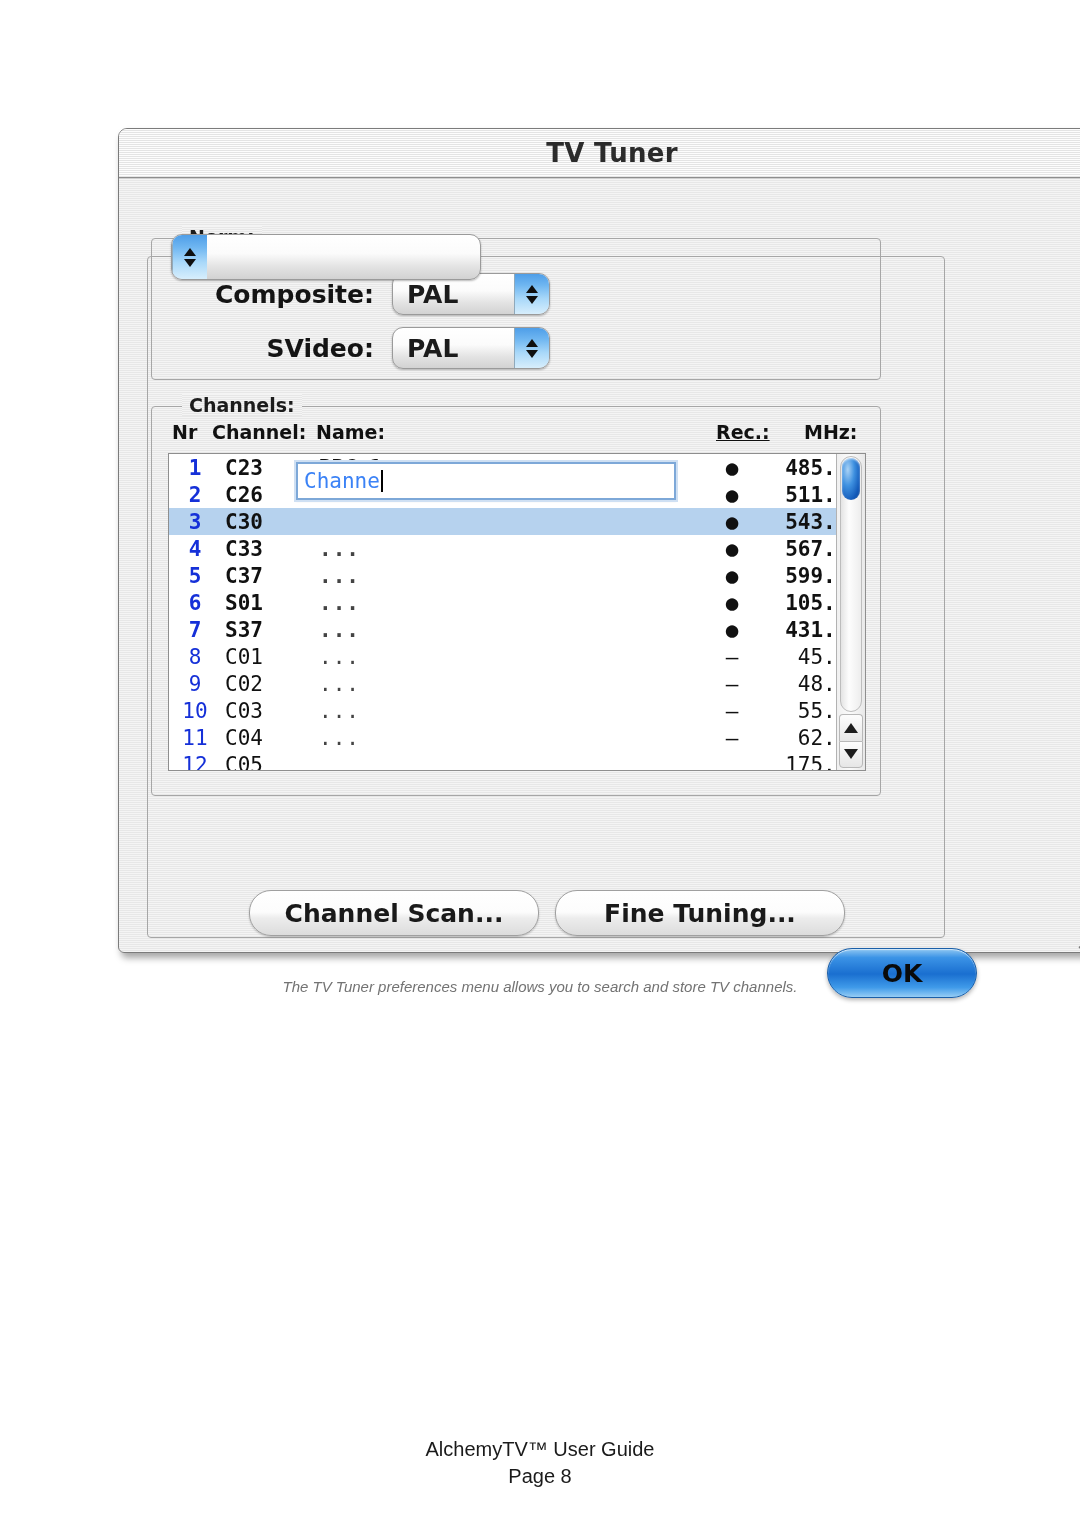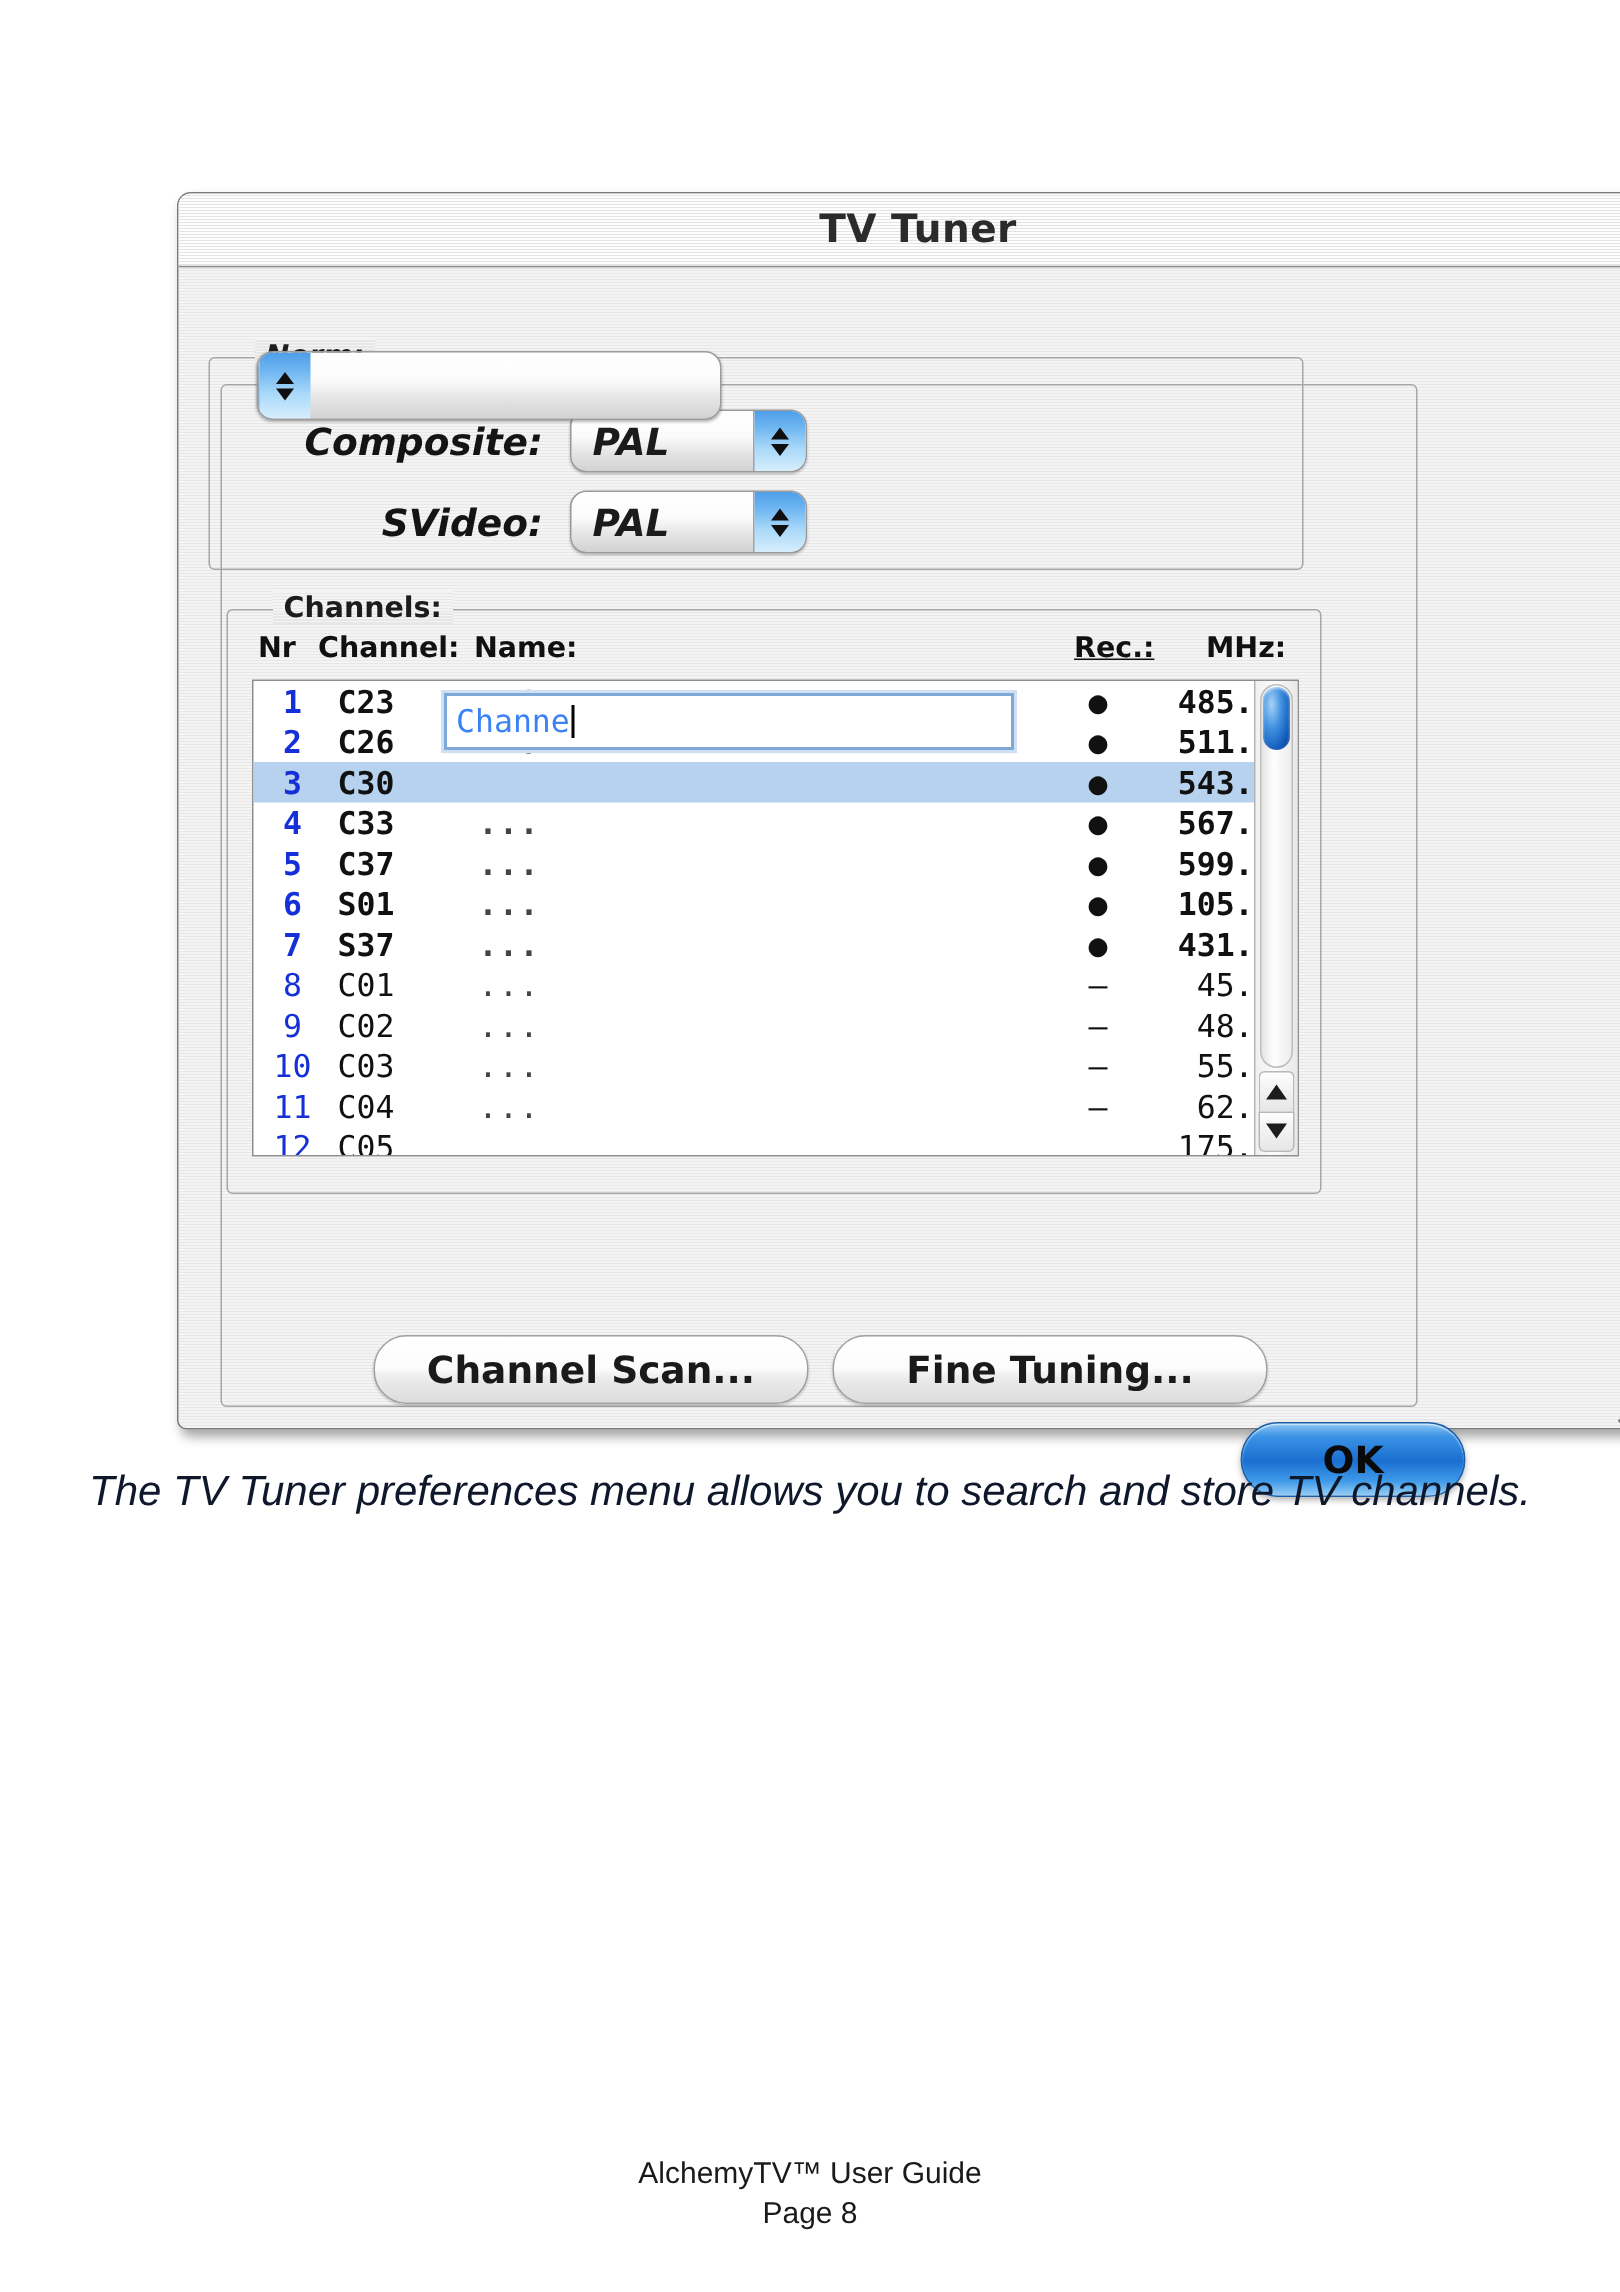--- a/index.html
+++ b/index.html
@@ -97,25 +97,24 @@
   
   #country-group {
     left: 28px;
     top: 78px;
     width: 798px;
     height: 682px;
   }
 
   
   #norm-group {
-    left: 20px;
+    left: 32px;
     top: 60px;
     width: 730px;
     height: 142px;
-    font-style: italic;
   }
   #norm-group > .gb-label { left: 30px; }
 
   
   #channels-group {
     left: 32px;
     top: 228px;
     width: 730px;
     height: 390px;
   }
@@ -400,22 +399,22 @@
   .resize-grip i:nth-child(3) { width: 10px; left: 14px; top: 22px; }
 
   
   .caption {
     position: absolute;
     left: 0; right: 0;
     top: 978px;
     text-align: center;
     font-family: "Liberation Sans", sans-serif;
     font-style: italic;
-    font-size: 28px;
-    color: #0f172a;
+    font-size: 15px;
+    color: #737373;
   }
   .footer {
     position: absolute;
     left: 0; right: 0;
     bottom: 38px;
     text-align: center;
     font-family: "Liberation Sans", sans-serif;
     font-size: 20px;
     color: #1a1a1a;
     line-height: 1.35;

